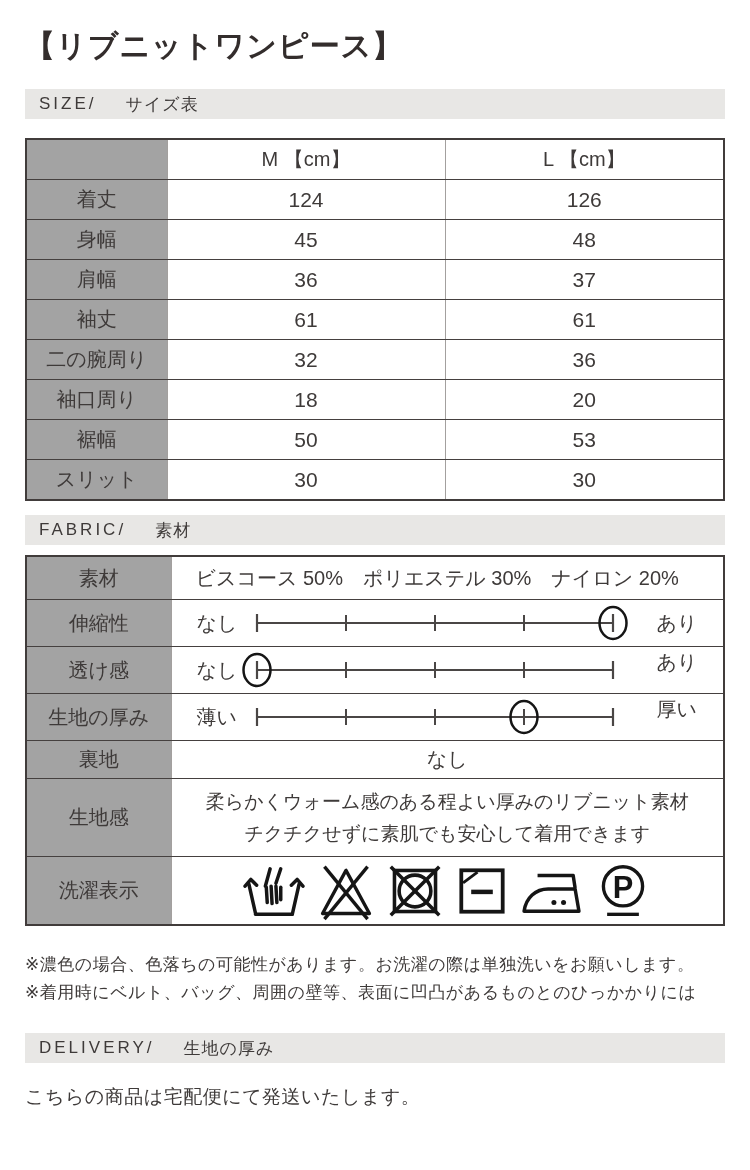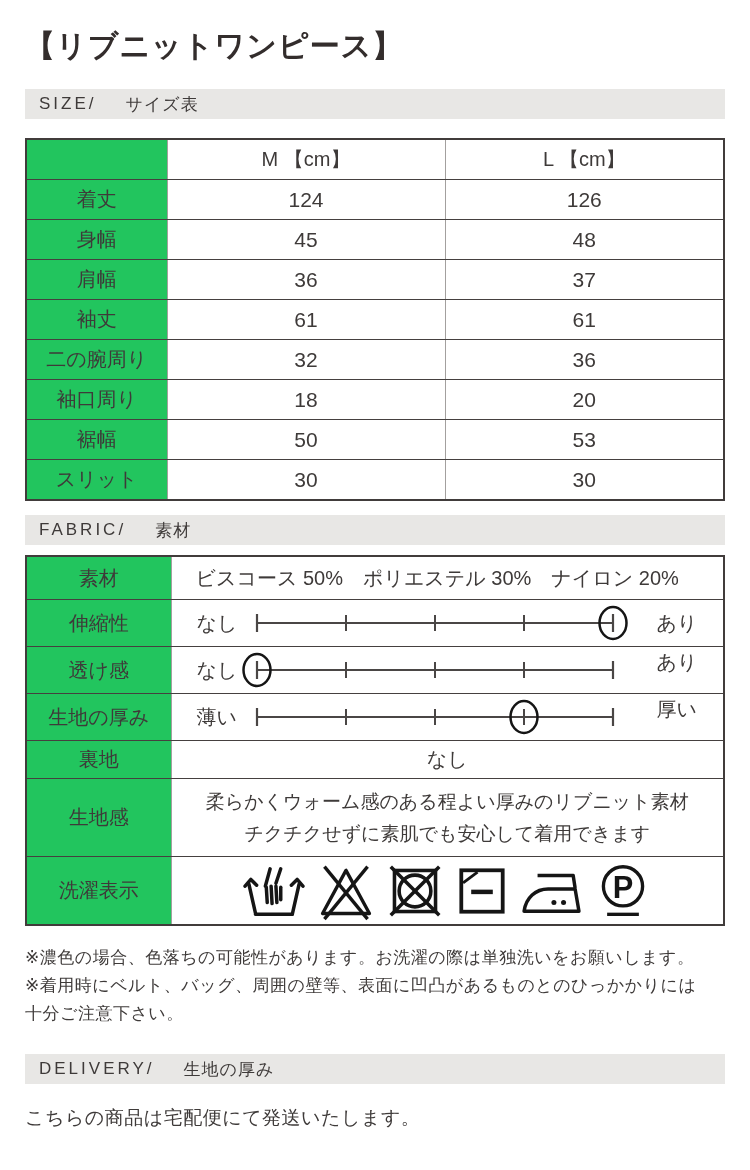--- a/index.html
+++ b/index.html
@@ -29,21 +29,21 @@
   table{
     width:700px;border-collapse:collapse;table-layout:fixed;
     border:2px solid #413c3b;font-size:20px;color:#3e3a39;
   }
   th,td{
     font-weight:400;text-align:center;vertical-align:middle;
     border:1px solid #a3a09e;
     border-top:1px solid #45403f;border-bottom:1px solid #45403f;
     padding:0;
   }
-  th.lab,td.lab{background:#22c55e;margin-left:41px;}
+  th.lab,td.lab{background:#a3a3a3;margin-left:41px;}
 
   .size-table{margin-top:19px;}
   .size-table th,.size-table td{height:39px;}
   .size-table td.num{font-size:21px;}
 
   .fabric-table{margin-top:10px;}
   .fabric-table .h43 th,.fabric-table .h43 td{height:42px;}
   .fabric-table .h38 th,.fabric-table .h38 td{height:37px;}
   .fabric-table .h78 th,.fabric-table .h78 td{height:77px;}
   .fabric-table .h68 th,.fabric-table .h68 td{height:67px;}
@@ -58,21 +58,21 @@
   svg.scale{display:block;overflow:visible;flex:0 0 auto;}
 
   
   .texture-line{font-size:19px;line-height:32px;}
 
   
   .care-icons{display:flex;justify-content:center;align-items:center;gap:12px;}
   .care-icons svg{display:block;}
 
   
-  .notes{margin-top:18px;font-size:17px;line-height:28px;letter-spacing:.5px;}
+  .notes{margin-top:25px;font-size:17px;line-height:28px;letter-spacing:.5px;}
 
   
   .delivery-bar{margin-top:26px;}
   .delivery-text{margin-top:21px;font-size:19px;letter-spacing:.5px;}
 </style>
 </head>
 <body>
 
 <div class="wrap">
 
@@ -278,21 +278,20 @@
         </div>
       </td>
     </tr>
 
   </tbody>
     </table>
 
   <div class="notes">
     <div>※濃色の場合、色落ちの可能性があります。お洗濯の際は単独洗いをお願いします。</div>
     <div>※着用時にベルト、バッグ、周囲の壁等、表面に凹凸があるものとのひっかかりには</div>
-    <div>十分ご注意下さい。</div>
   </div>
 
   <div class="bar delivery-bar">
     <span class="en">DELIVERY/</span>
     <span class="jp">生地の厚み</span>
   </div>
   <div class="delivery-text">こちらの商品は宅配便にて発送いたします。</div>
 
 </div>
 

